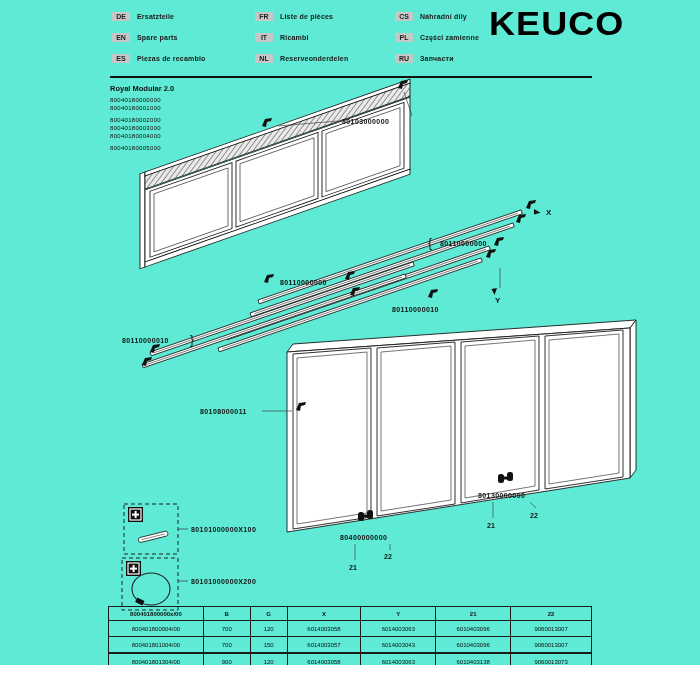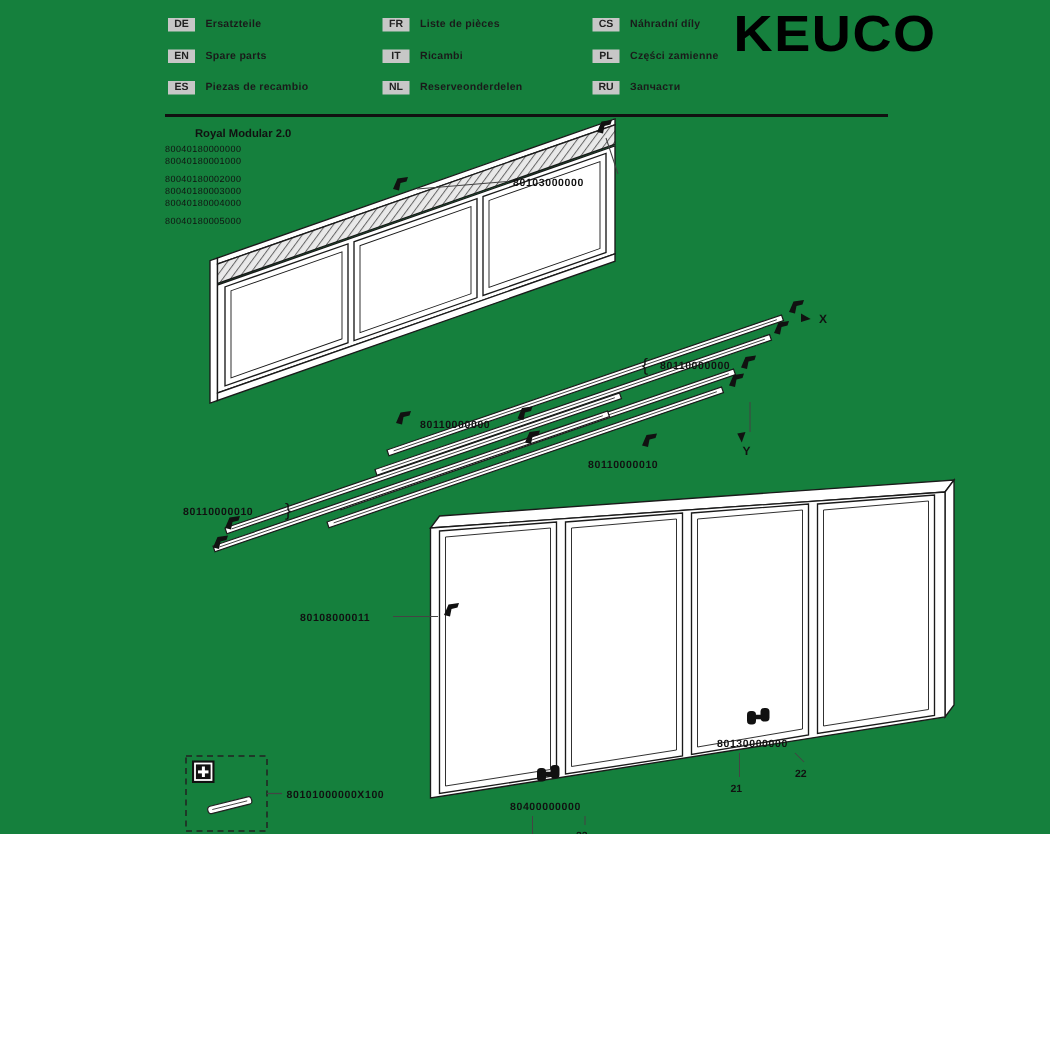--- a/index.html
+++ b/index.html
@@ -1,29 +1,29 @@
 <!DOCTYPE html>
 <html><head>
 <meta charset="utf-8">
 <style>
   html,body{margin:0;padding:0;background:#fff;}
-  .page{position:relative;width:700px;height:556px;background:#15803d;overflow:hidden;
+  .page{position:relative;width:700px;height:665px;background:#5eead4;overflow:hidden;
         font-family:"Liberation Sans", sans-serif;color:#111;}
   
   .lang-col{position:absolute;top:10px;}
   .lang-entry{display:flex;align-items:center;height:13px;margin-bottom:8px;}
   .lang-code{display:inline-block;background:#c7c7c7;color:#222;font-size:7px;font-weight:bold;
              padding:1px 3px;margin-right:7px;min-width:12px;text-align:center;}
   .lang-label{font-size:7px;font-weight:bold;color:#1a1a1a;letter-spacing:.2px;}
   .brand{position:absolute;left:489px;top:4px;font-size:34px;font-weight:bold;letter-spacing:1px;
          color:#000;transform:scaleX(1.06);transform-origin:left;}
   .rule{position:absolute;left:110px;top:76px;width:482px;height:2px;background:#111;}
   
   .product{position:absolute;left:110px;top:84px;}
-  .product-title{font-size:7.5px;font-weight:bold;margin-bottom:3px;margin-left:20px;}
+  .product-title{font-size:7.5px;font-weight:bold;margin-bottom:3px;}
   .variant{font-size:6px;line-height:8px;letter-spacing:.3px;}
   .vgap{margin-top:4px;}
   
   table.parts{position:absolute;left:108px;top:606px;width:484px;border-collapse:collapse;}
   table.parts td,table.parts th{border:1px solid #1a1a1a;font-size:6px;text-align:center;
        padding:1px 2px;height:13px;color:#111;white-space:nowrap;}
   table.parts th{font-weight:bold;height:11px;}
   table.parts tr.sep td{border-top-width:2px;}
   .doc-id{position:absolute;left:107px;top:688px;font-size:6px;letter-spacing:.2px;color:#111;}
   svg text{font-family:"Liberation Sans", sans-serif;}

